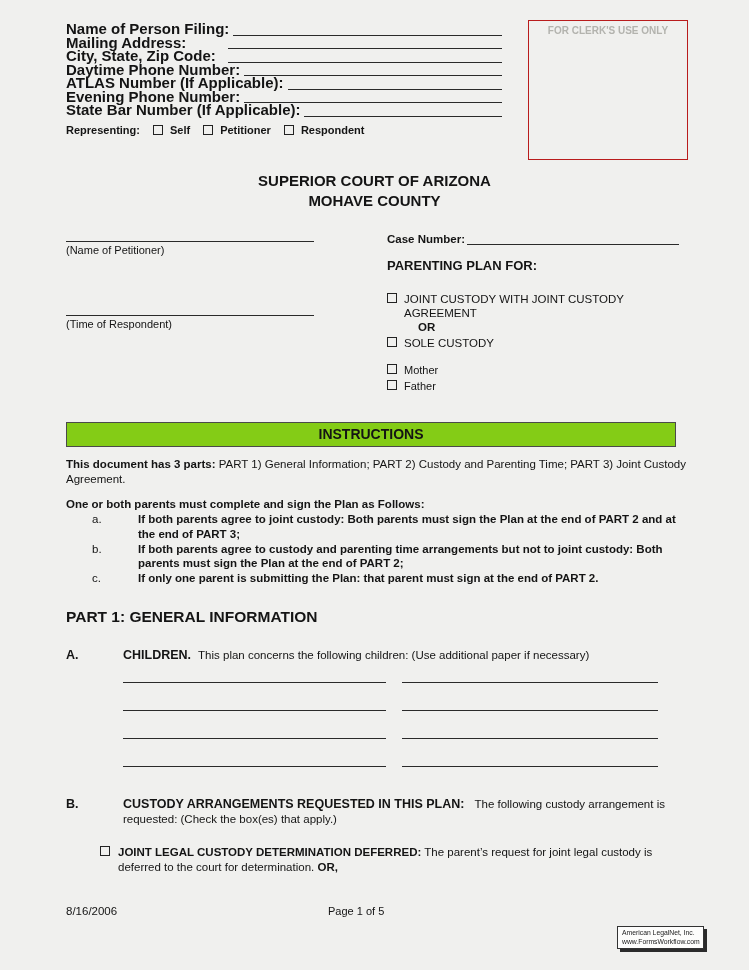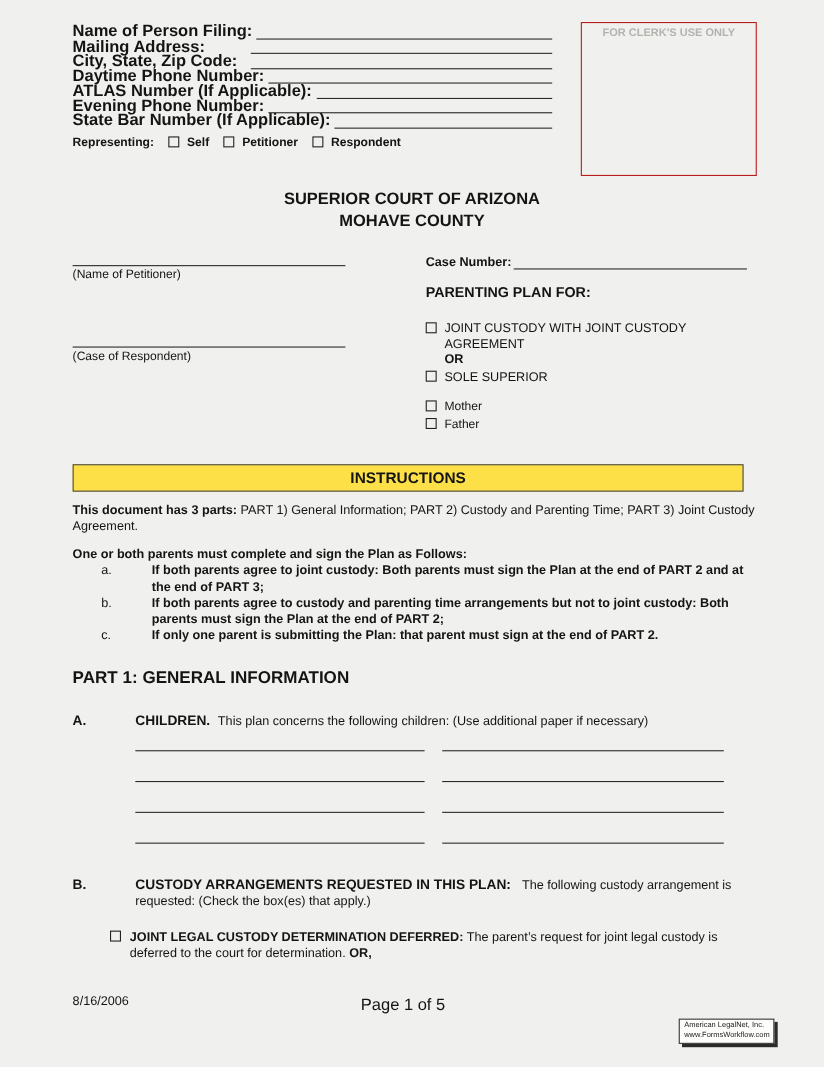--- a/index.html
+++ b/index.html
@@ -24,21 +24,21 @@
   }
   .hrow { display: flex; align-items: flex-end; height: 13.5px; }
   .hrow .lbl { font-weight: bold; min-width: 162px; white-space: nowrap; padding-right: 4px; }
   .wline {
     flex: 1 1 auto;
     border-bottom: 1px solid #2a2a2a;
     height: 12px;
   }
   .representing-row {
     position: absolute; top: 124px; left: 66px;
-    display: flex; gap: 7px;
+    display: flex; align-items: center; gap: 7px;
     font-size: 11px; font-weight: bold;
   }
   .cb {
     display: inline-block; width: 10px; height: 10px;
     border: 1.5px solid #222; background: transparent; flex: 0 0 auto;
   }
   .representing-row .cb { margin-left: 6px; }
 
   
   .clerk-box {
@@ -65,28 +65,28 @@
   .case-right { position: absolute; top: 233px; left: 387px; width: 292px; font-size: 11px; }
   .case-row { display: flex; align-items: center; }
   .case-row .lbl { font-weight: bold; font-size: 11.5px; white-space: nowrap; padding-right: 2px; }
   .case-row .wline { height: 11px; }
   .pp-for { margin-top: 13px; font-weight: bold; font-size: 13px; }
   .opt-row { display: flex; align-items: flex-start; gap: 7px; margin-top: 3px; }
   .opt-row .cb { margin-top: 1px; }
   .opt-text { font-weight: normal; font-size: 11.5px; line-height: 14px; max-width: 250px; }
   .opt-text.normal { font-weight: normal; font-size: 11px; }
   .joint-block { margin-top: 19px; }
-  .or-line { margin-left: 17px; font-weight: bold; font-size: 11.5px; margin-top: 1px; }
+  .or-line { margin-left: 31px; font-weight: bold; font-size: 11.5px; margin-top: 1px; }
   .mf-block { margin-top: 13px; }
   .mf-block .opt-row { margin-top: 2px; }
 
   
   .instructions-banner {
     position: absolute; top: 422px; left: 66px; width: 610px;
-    border: 1px solid #4a4a4a; background: #fde047;
+    border: 1px solid #4a4a4a; background: #84cc16;
     text-align: center; font-weight: bold; font-size: 14px;
     padding: 3px 0 4px 0;
   }
   .intro {
     position: absolute; top: 457px; left: 66px; width: 622px;
     font-size: 11.5px; line-height: 14.5px;
   }
   .sign-block {
     position: absolute; top: 497px; left: 66px; width: 622px;
     font-size: 11.5px; line-height: 14.5px;
@@ -115,21 +115,21 @@
   .section-b .btext { max-width: 560px; }
 
   .deferred-item {
     position: absolute; top: 845px; left: 100px; width: 582px;
     font-size: 11.5px; line-height: 14.5px; padding-left: 18px;
   }
   .deferred-item .cb { position: absolute; left: 0; top: 1px; }
 
   
   .footer-date { position: absolute; top: 905px; left: 66px; font-size: 11.5px; }
-  .footer-page { position: absolute; top: 905px; left: 328px; font-size: 15px; }
+  .footer-page { position: absolute; top: 905px; left: 328px; font-size: 11px; }
   .legalnet-badge {
     position: absolute; top: 926px; left: 617px; width: 87px;
     background: #fdfdfc; border: 1px solid #333;
     box-shadow: 3px 3px 0 #2b2b2b;
     font-size: 6.8px; line-height: 8.5px; padding: 2px 2px 2px 4px;
     color: #222;
   }
 </style>
 </head>
 <body>
@@ -183,39 +183,39 @@
 
   <div class="court-title">
     <div>SUPERIOR COURT OF ARIZONA</div>
     <div>MOHAVE COUNTY</div>
   </div>
 
   <div class="parties-left">
     <div class="pline"></div>
     <div class="caption">(Name of Petitioner)</div>
     <div class="pline pline2"></div>
-    <div class="caption">(Case of Respondent)</div>
+    <div class="caption">(Time of Respondent)</div>
   </div>
 
   <div class="case-right">
     <div class="case-row">
       <span class="lbl">Case Number:</span>
       <span class="wline"></span>
     </div>
     <div class="pp-for">PARENTING PLAN FOR:</div>
 
     <div class="joint-block">
       <div class="opt-row">
         <span class="cb"></span>
         <span class="opt-text">JOINT CUSTODY WITH JOINT CUSTODY AGREEMENT</span>
       </div>
       <div class="or-line">OR</div>
       <div class="opt-row">
         <span class="cb"></span>
-        <span class="opt-text">SOLE SUPERIOR</span>
+        <span class="opt-text">SOLE CUSTODY</span>
       </div>
     </div>
 
     <div class="mf-block">
       <div class="opt-row">
         <span class="cb"></span>
         <span class="opt-text normal">Mother</span>
       </div>
       <div class="opt-row">
         <span class="cb"></span>

